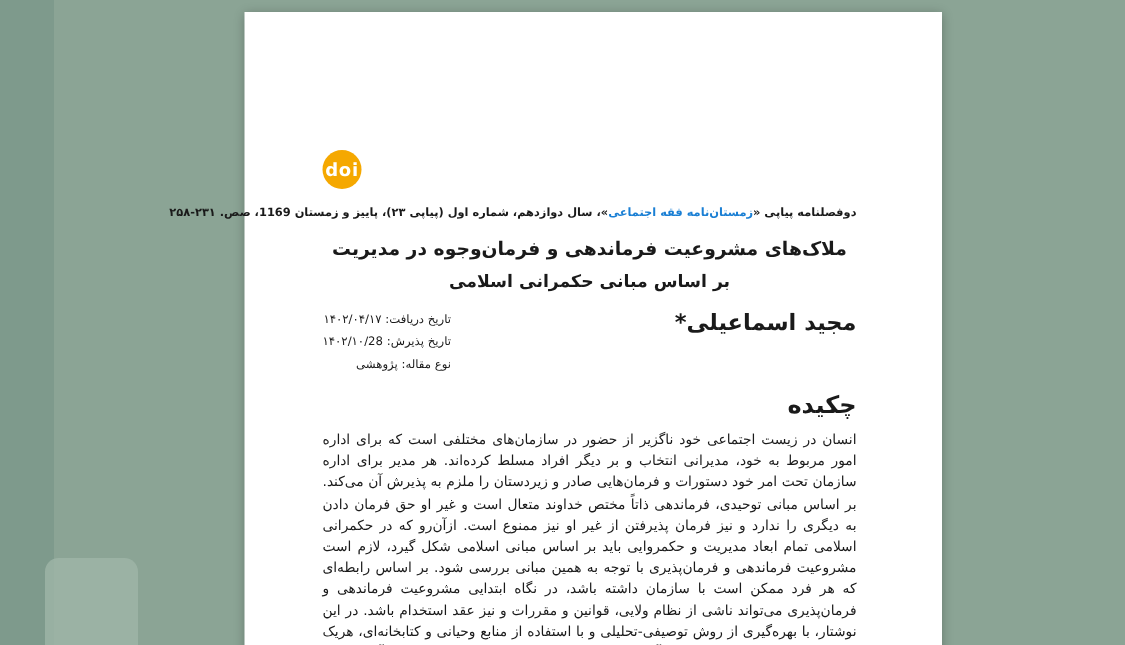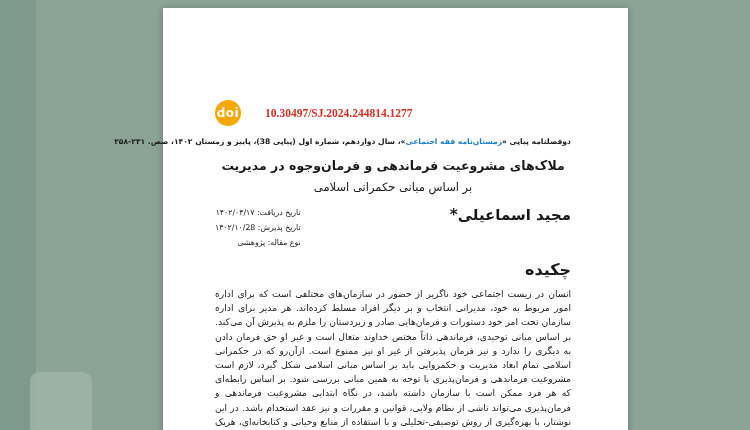--- a/index.html
+++ b/index.html
@@ -56,21 +56,21 @@
     font-size:7.6px;font-weight:bold;line-height:11px;
     text-align:center;white-space:nowrap;
     margin-bottom:8px;
   }
   .journal-link{color:var(--journal-link);cursor:pointer;}
   .title{
     text-align:center;font-weight:bold;font-size:12.5px;line-height:22px;
     margin-top:4px;
   }
   .subtitle{
-    text-align:center;font-weight:normal;font-size:11.5px;line-height:20px;
+    text-align:center;font-weight:bold;font-size:11.5px;line-height:20px;
     margin-bottom:8px;
   }
   .meta-row{
     display:flex;justify-content:space-between;align-items:flex-start;
     margin-bottom:10px;
   }
   .author{font-weight:bold;font-size:15px;padding-top:1px;}
   .dates{font-size:7.8px;line-height:15px;}
   .abstract-heading{
     font-weight:bold;font-size:16px;margin-bottom:8px;
@@ -83,25 +83,24 @@
 </head>
 <body>
 
 <div class="bg-strip"></div>
 <div class="bg-patch"></div>
 
 <div class="page">
 
   <div class="doi-row">
     <span class="doi-badge">doi</span>
-    <a class="doi-number">10.30497/SJ.2024.244814.1277</a>
   </div>
 
   <div class="journal-line">
-    <span>دوفصلنامه پیاپی «</span><span class="journal-link">زمستان‌نامه فقه اجتماعی</span><span>»، سال دوازدهم، شماره اول (پیاپی 38)، پاییز و زمستان ۱۴۰۲، صص. ۲۳۱-۲۵۸</span>
+    <span>دوفصلنامه پیاپی «</span><span class="journal-link">زمستان‌نامه فقه اجتماعی</span><span>»، سال دوازدهم، شماره اول (پیاپی ۲۳)، پاییز و زمستان 1169، صص. ۲۳۱-۲۵۸</span>
   </div>
 
   <div class="title">ملاک‌های مشروعیت فرماندهی و فرمان‌وجوه در مدیریت</div>
   <div class="subtitle">بر اساس مبانی حکمرانی اسلامی</div>
 
   <div class="meta-row">
     <div class="author">مجید اسماعیلی*</div>
     <div class="dates">
       <div>تاریخ دریافت: ۱۴۰۲/۰۴/۱۷</div>
       <div>تاریخ پذیرش: ۱۴۰۲/۱۰/28</div>

